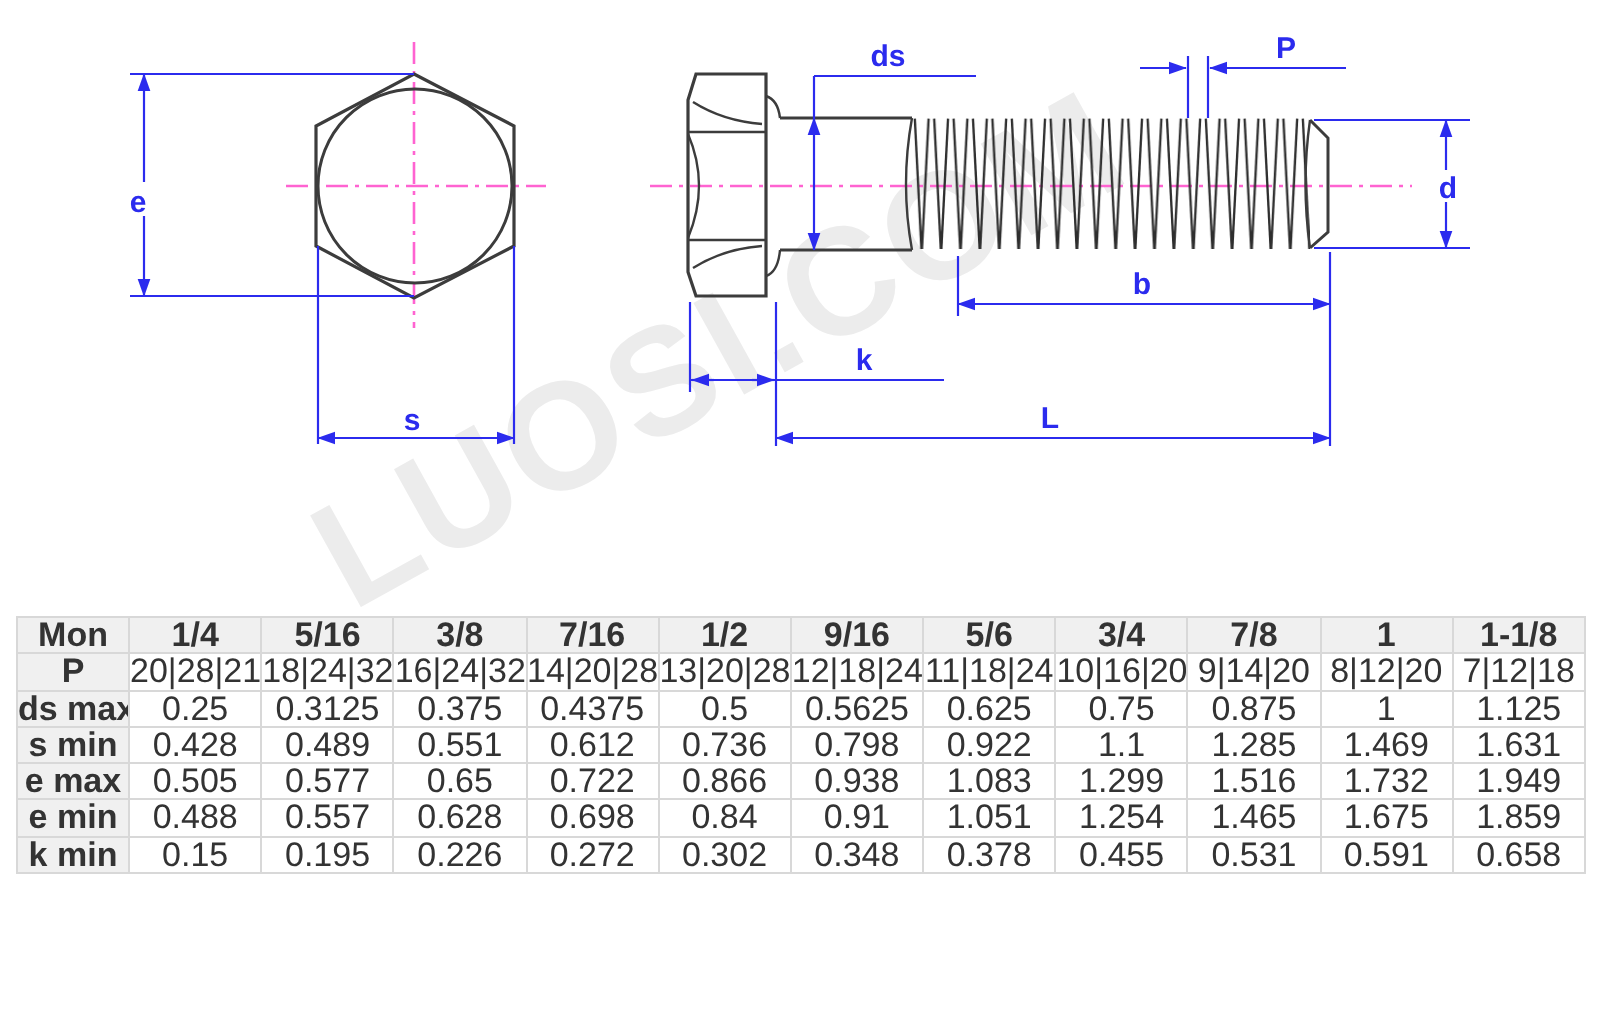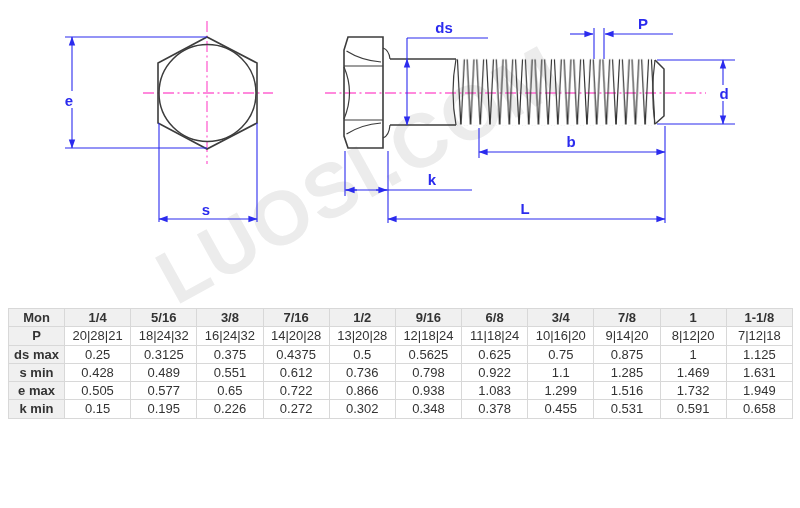--- a/index.html
+++ b/index.html
@@ -5,21 +5,21 @@
   html,body{margin:0;padding:0;background:#fff;}
   .stage{
     position:relative;width:800px;height:508px;background:#fff;overflow:hidden;
     font-family:"Liberation Sans",sans-serif;
   }
   .diagram-svg{position:absolute;left:0;top:0;}
   
   table.spec{
     position:absolute;left:8px;top:308px;width:785px;
     border-collapse:collapse;table-layout:fixed;
-    font-family:"Liberation Sans",sans-serif;font-size:13px;color:#333;
+    font-family:"Liberation Sans",sans-serif;font-size:17px;color:#333;
   }
   table.spec th,table.spec td{
     border:1px solid #d8d8d8;text-align:center;vertical-align:middle;
     padding:0;height:17.3px;line-height:17.3px;overflow:hidden;white-space:nowrap;
   }
   table.spec thead th{background:#f0f0f0;font-weight:bold;}
   table.spec th.rowlabel{background:#f0f0f0;font-weight:bold;}
   table.spec td{background:#fff;font-weight:normal;}
   table.spec th.first{width:55px;}
 </style>
@@ -142,21 +142,21 @@
   <table class="spec">
     <thead>
       <tr id="thead-row">
           <th class="first">Mon</th>
           <th>1/4</th>
           <th>5/16</th>
           <th>3/8</th>
           <th>7/16</th>
           <th>1/2</th>
           <th>9/16</th>
-          <th>6/8</th>
+          <th>5/6</th>
           <th>3/4</th>
           <th>7/8</th>
           <th>1</th>
           <th>1-1/8</th>
         </tr>
     </thead>
     <tbody id="tbody">
         <tr>
           <th class="rowlabel">P</th>
           <td>20|28|21</td>
@@ -207,20 +207,34 @@
           <td>0.722</td>
           <td>0.866</td>
           <td>0.938</td>
           <td>1.083</td>
           <td>1.299</td>
           <td>1.516</td>
           <td>1.732</td>
           <td>1.949</td>
         </tr>
         <tr>
+          <th class="rowlabel">e min</th>
+          <td>0.488</td>
+          <td>0.557</td>
+          <td>0.628</td>
+          <td>0.698</td>
+          <td>0.84</td>
+          <td>0.91</td>
+          <td>1.051</td>
+          <td>1.254</td>
+          <td>1.465</td>
+          <td>1.675</td>
+          <td>1.859</td>
+        </tr>
+        <tr>
           <th class="rowlabel">k min</th>
           <td>0.15</td>
           <td>0.195</td>
           <td>0.226</td>
           <td>0.272</td>
           <td>0.302</td>
           <td>0.348</td>
           <td>0.378</td>
           <td>0.455</td>
           <td>0.531</td>

